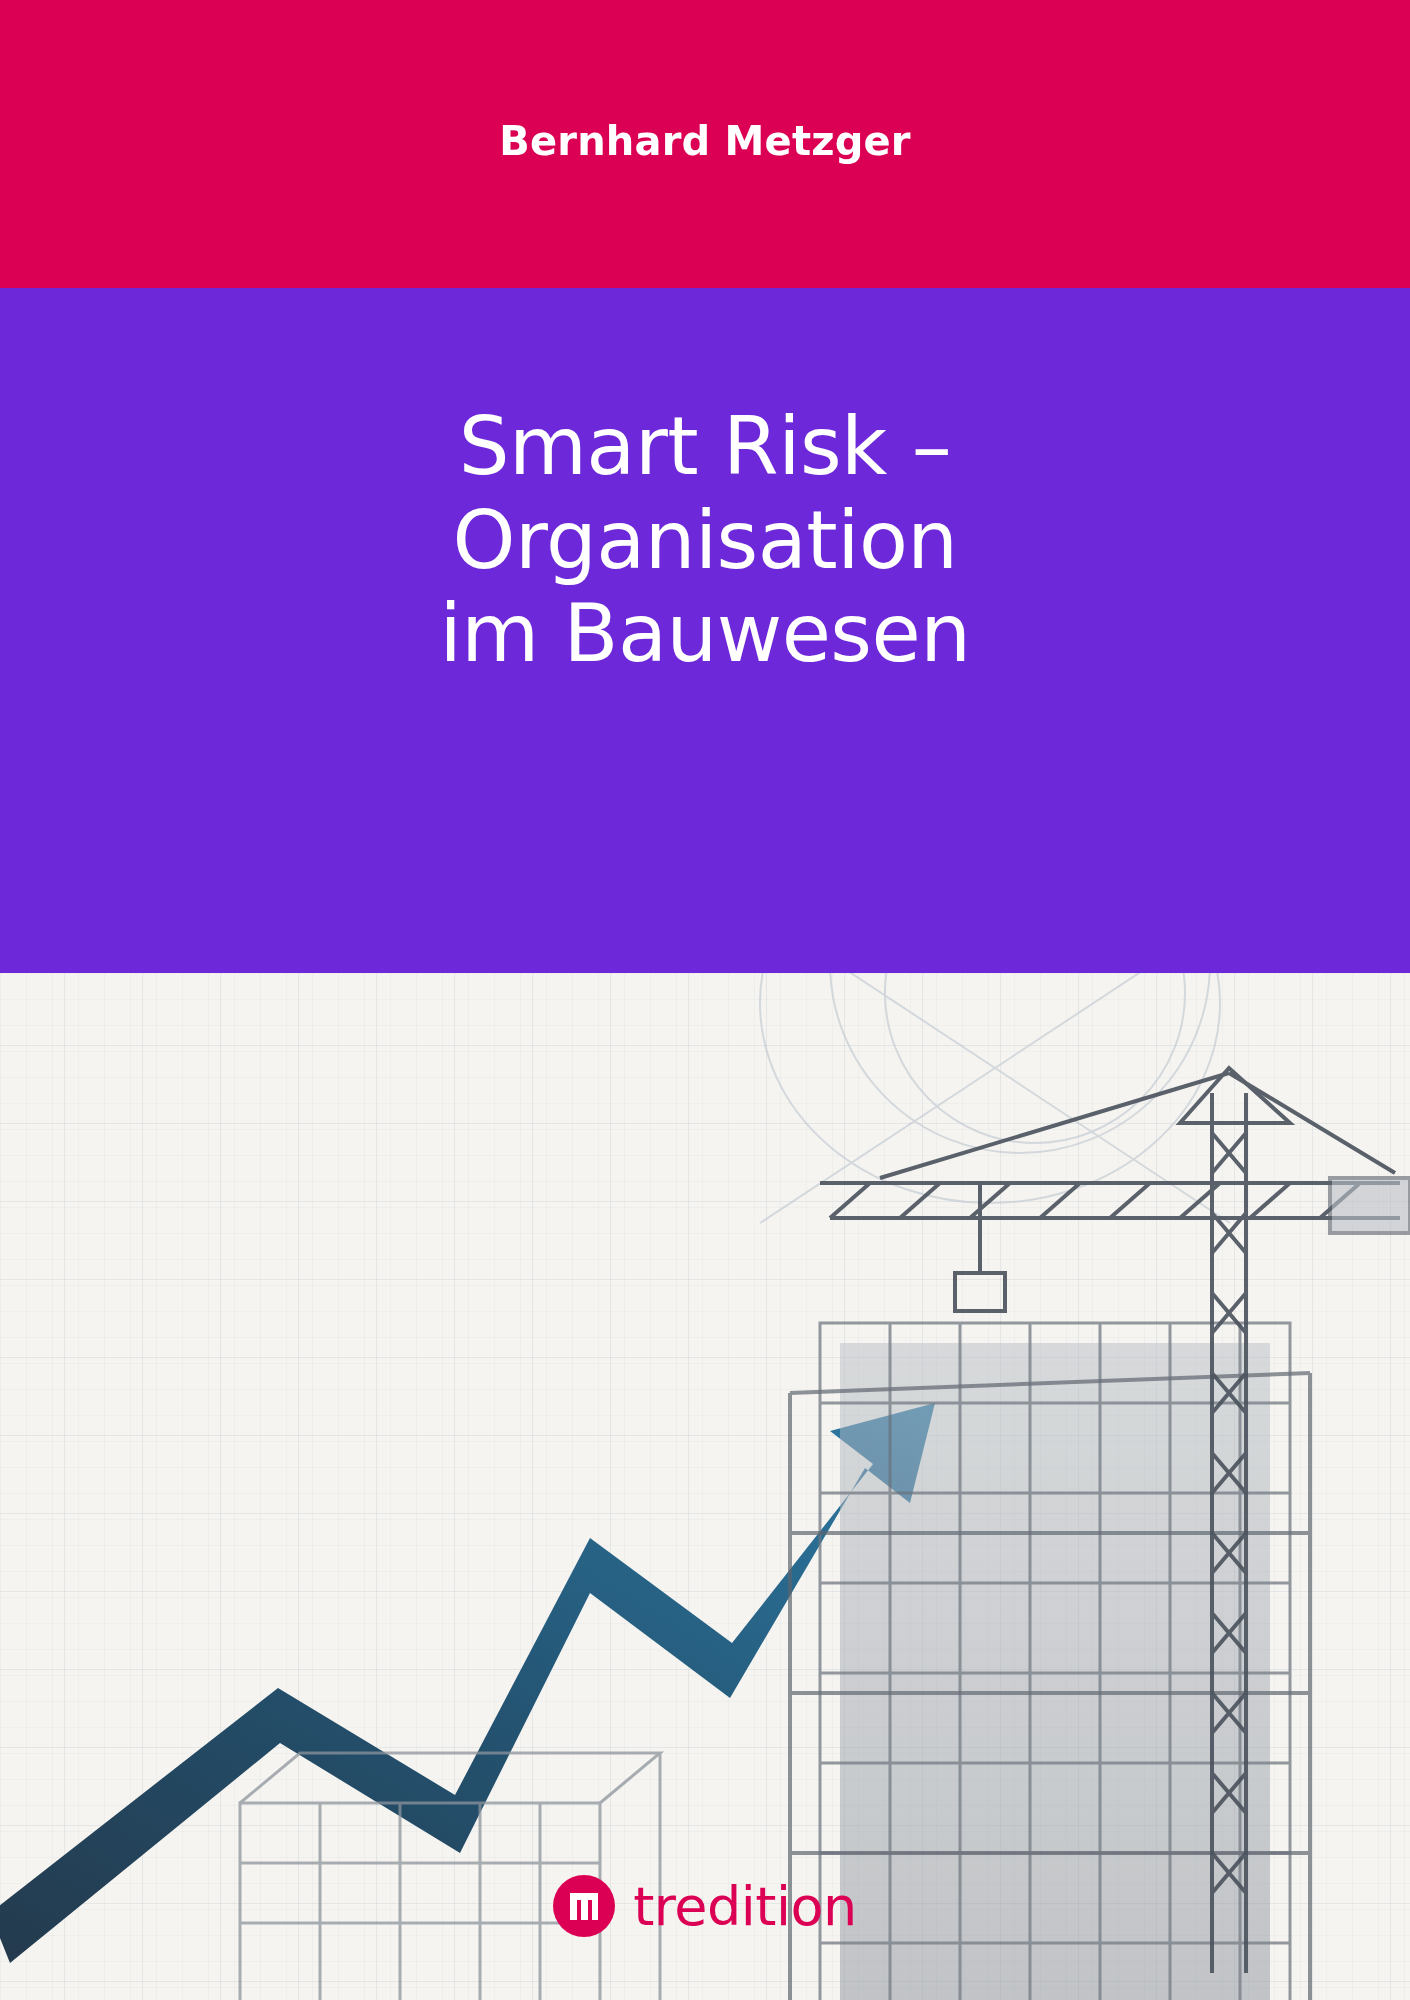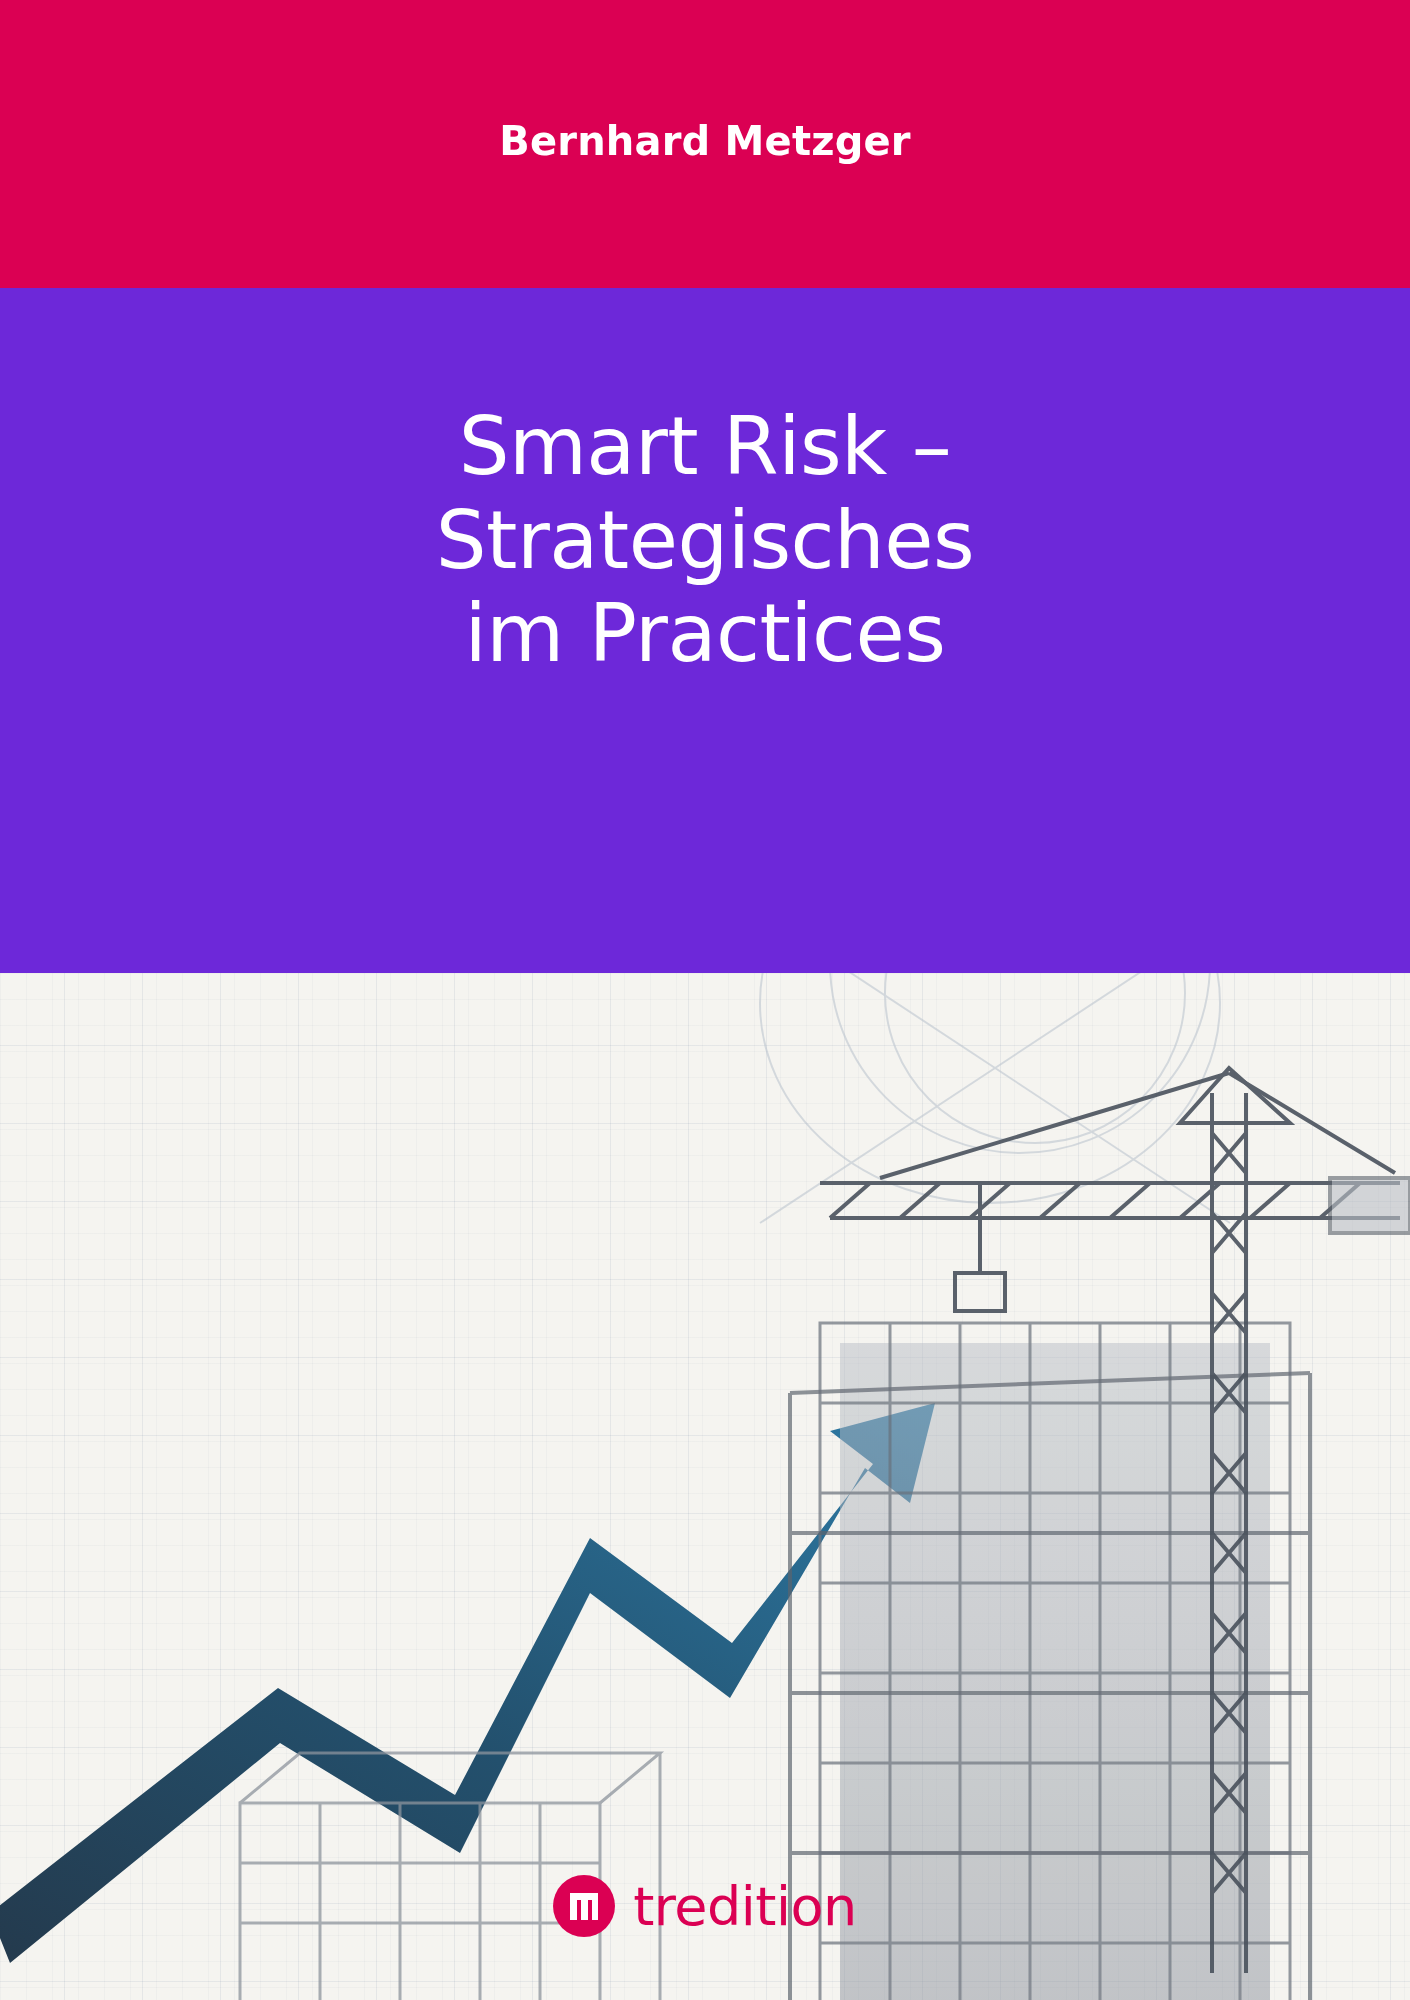--- a/index.html
+++ b/index.html
@@ -165,22 +165,22 @@
 
 <div class="cover">
 
   <div class="band-author">
     <div class="author-name">Bernhard Metzger</div>
   </div>
 
   <div class="band-title">
     <div class="title-text">
       <div>Smart Risk –</div>
-      <div>Strategisches</div>
-      <div>im Practices</div>
+      <div>Organisation</div>
+      <div>im Bauwesen</div>
     </div>
   </div>
 
   <div class="lower">
     <div class="blueprint-grid"></div>
     <div class="blueprint-grid-fine"></div>
 
     <svg class="art" viewBox="0 0 1410 1027" preserveAspectRatio="none">
       <defs>
         <linearGradient id="arrowGrad" x1="0" y1="1" x2="1" y2="0">

